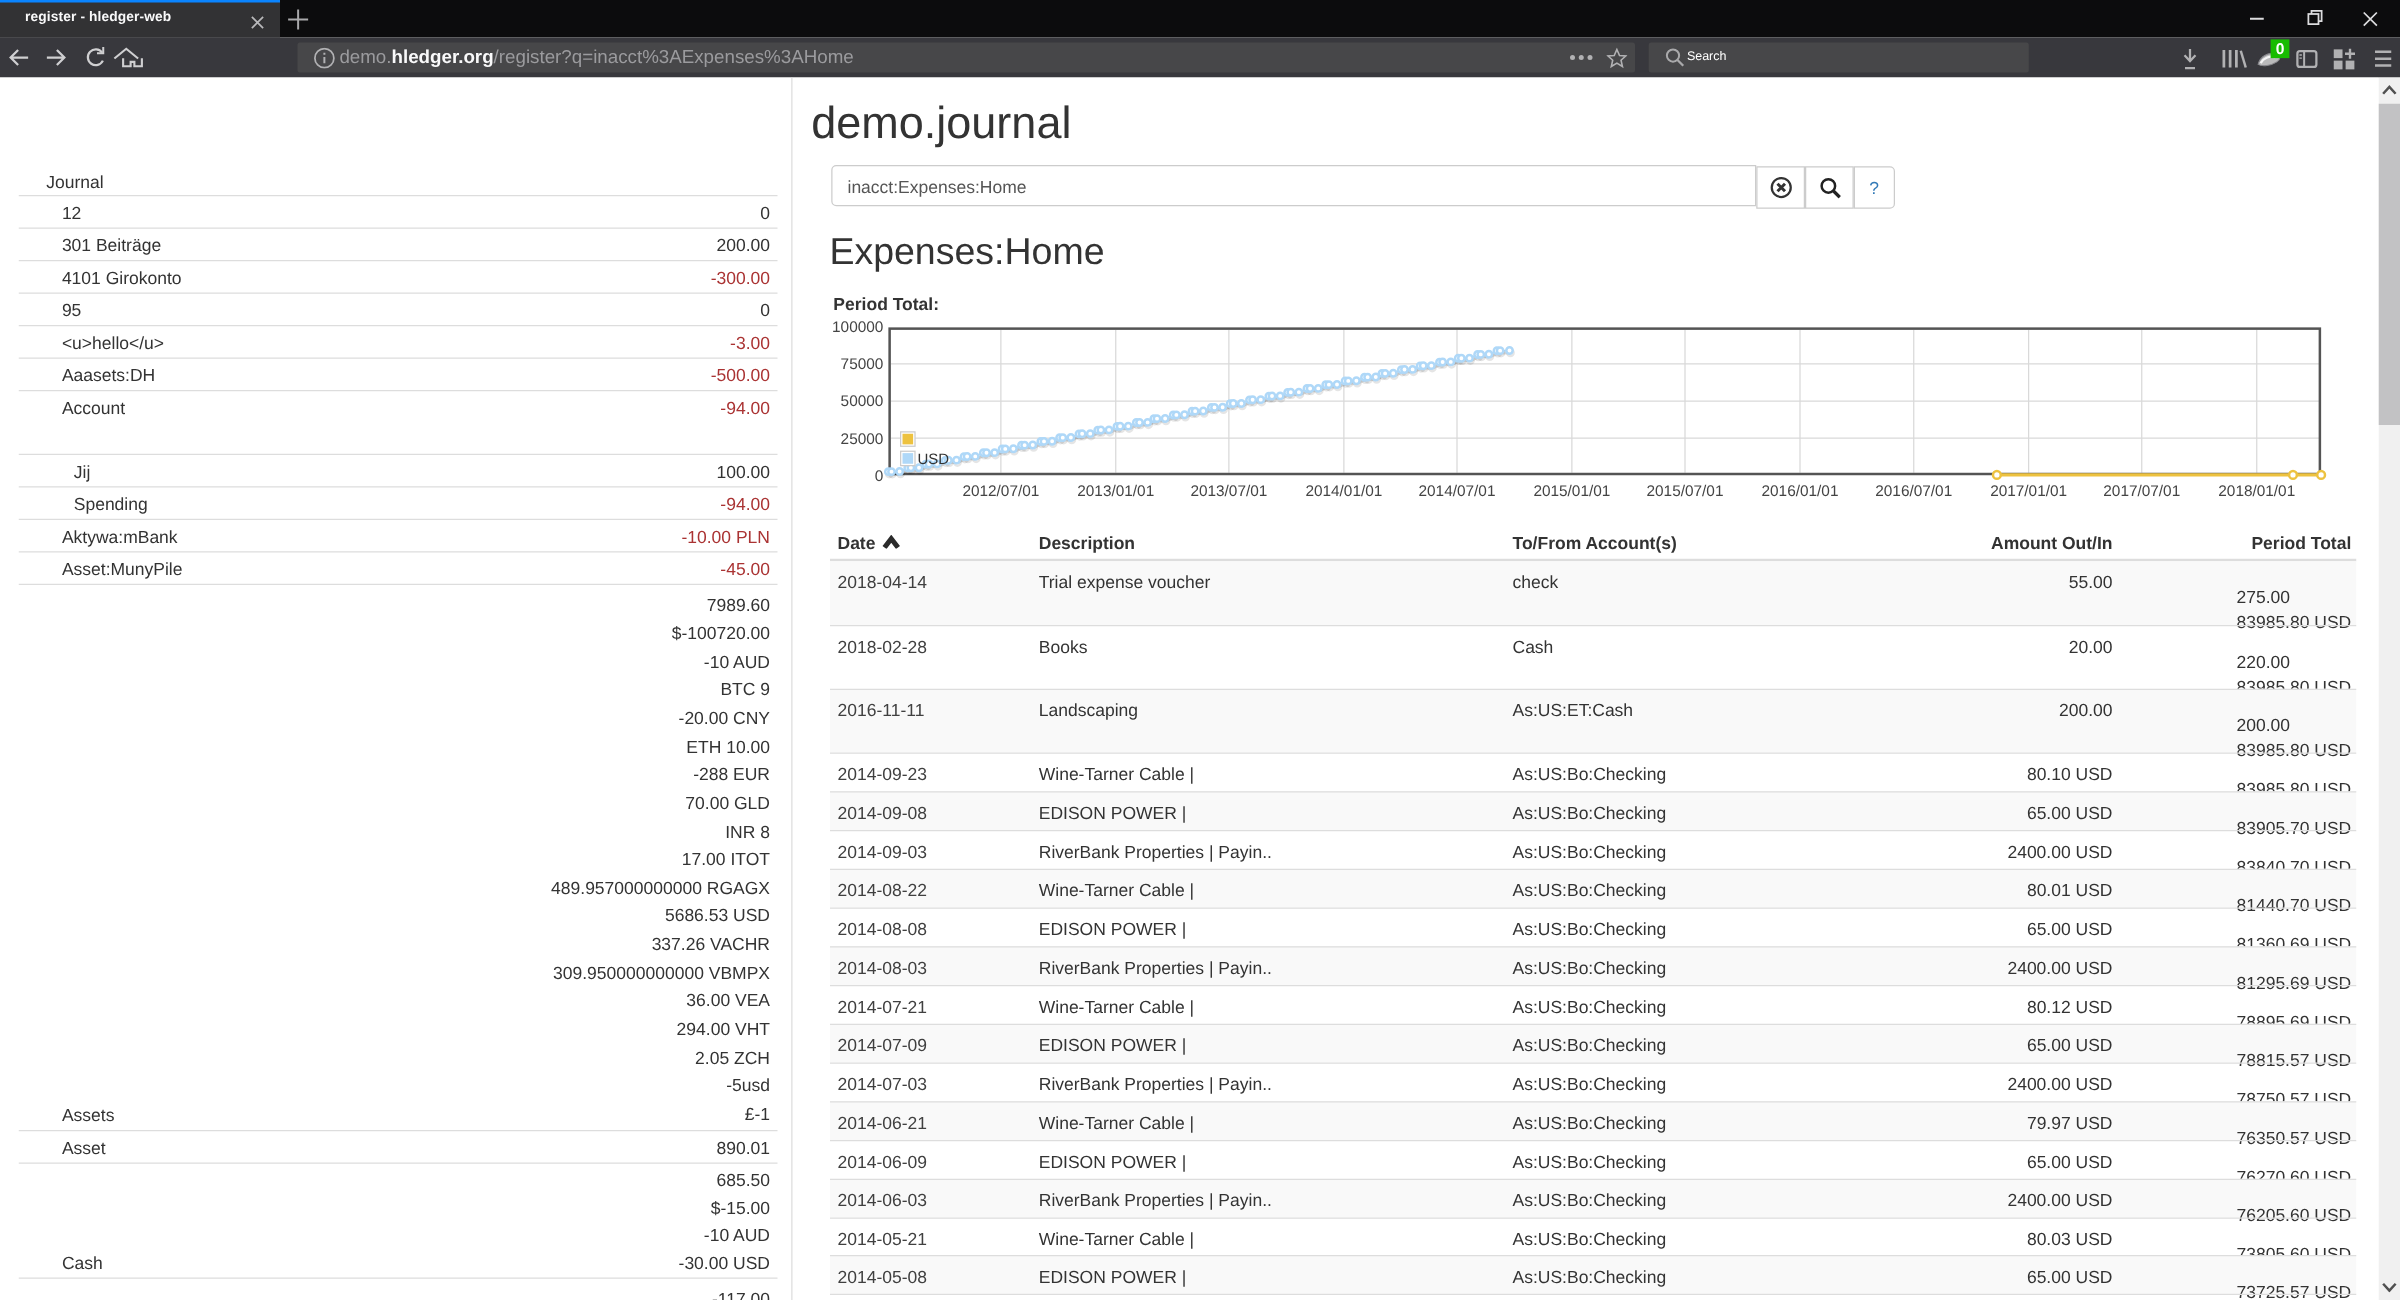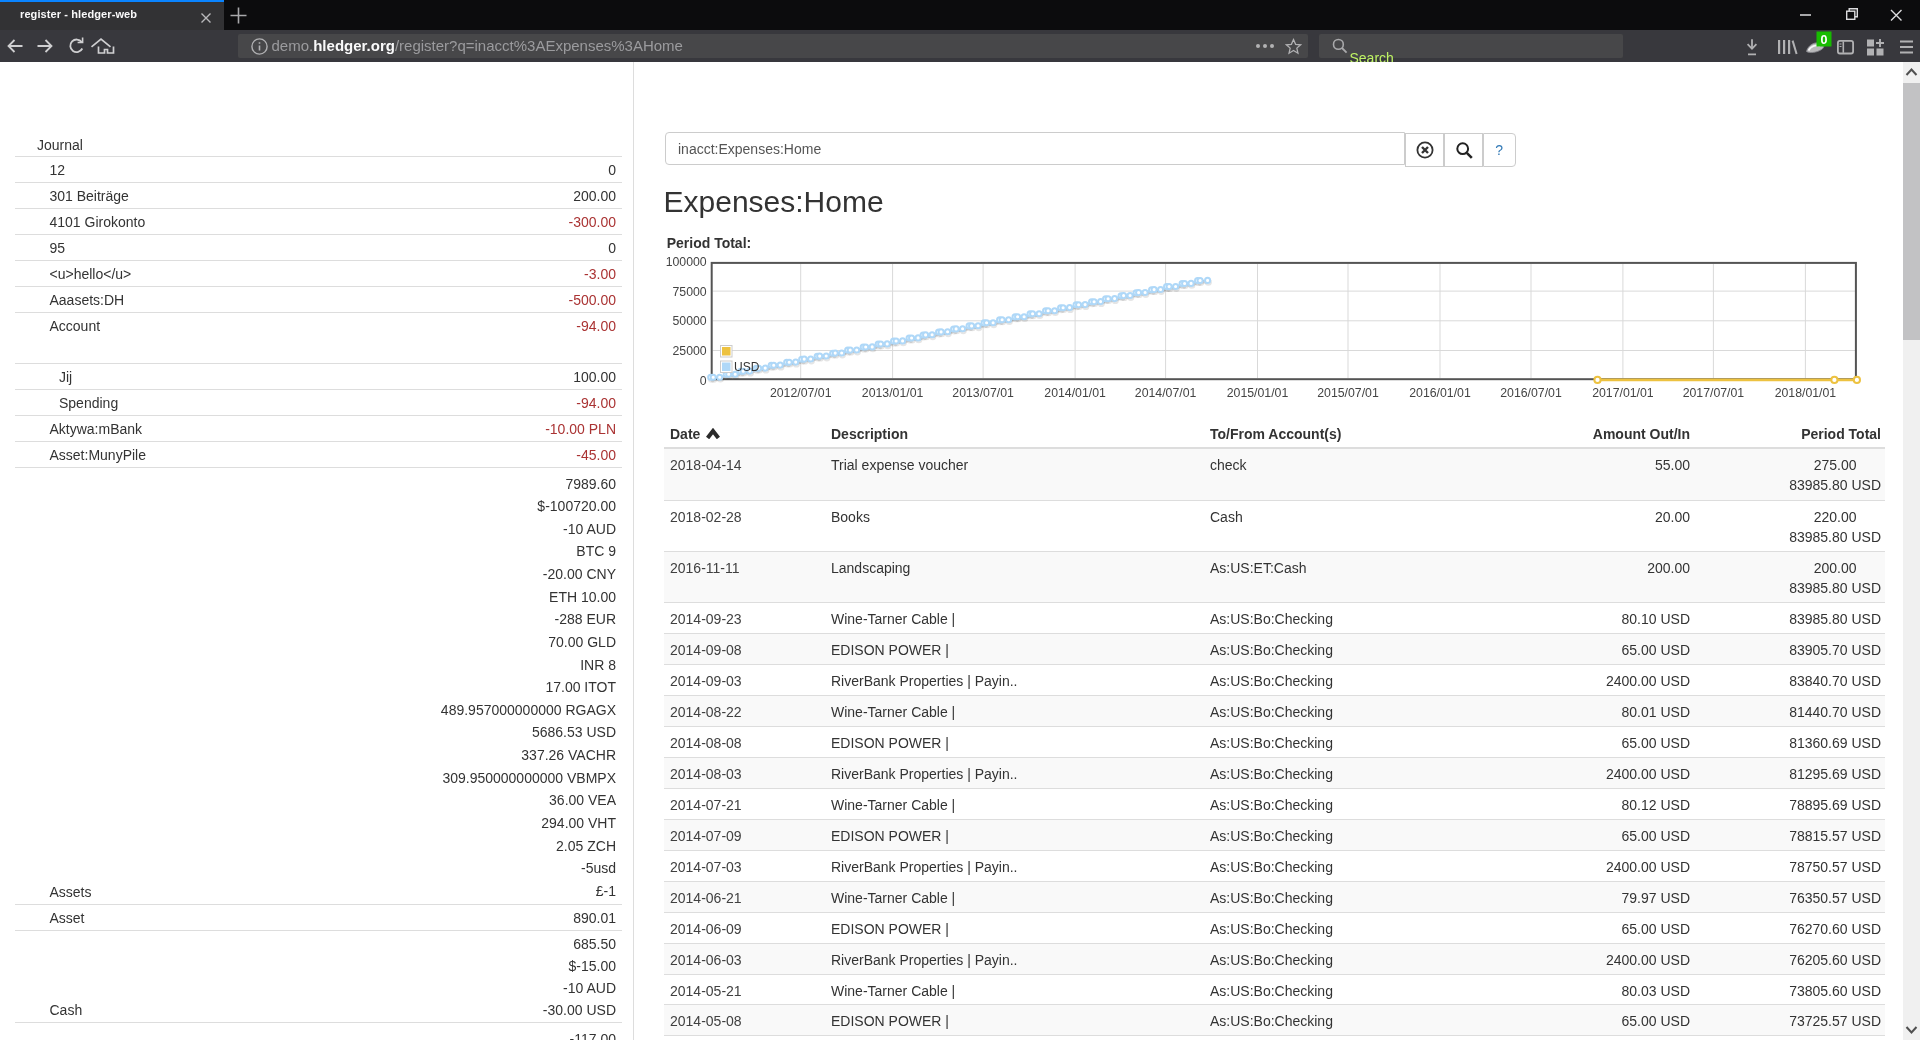--- a/index.html
+++ b/index.html
@@ -30,21 +30,21 @@
 .chart { position:absolute; left:640px; top:186px; }
 
 #thead { position:absolute; left:664px; top:355px; width:1221px; height:32px; border-bottom:2px solid #ddd; font-size:14px; font-weight:bold; color:#333; }
 #thead span, .trow span { position:absolute; line-height:20px; white-space:nowrap; }
 #thead span { top:7px; }
 .trow { position:absolute; left:664px; width:1221px; border-top:1px solid #ddd; font-size:14px; color:#333; }
 .trow:first-of-type { border-top:none; }
 .trow span { top:5.5px; }
 .striped { background:#f9f9f9; }
 .c1 { left:6px; } .c2 { left:167px;text-align:right; } .c3 { left:546px; }
-.c4 { right:195px; text-align:right; } .c5 { right:4px; text-align:center; }
+.c4 { right:195px; text-align:right; } .c5 { right:4px; text-align:left;margin-top:12px; }
 .trow a { color:#404040; text-decoration:none; }
 svg.icon { position:absolute; }
 </style></head>
 <body>
 <div id="tabbar">
  <div id="tab">
       <span class="title">register - hledger-web</span>
   <svg class="icon" style="left:200px;top:9.5px" width="12" height="12" viewBox="0 0 12 12">
         <path d="M1.5,1.5 L10.5,10.5 M10.5,1.5 L1.5,10.5" stroke="#b9b9bb" stroke-width="1.4"></path>
       </svg>
@@ -91,21 +91,21 @@
       </svg>
   <svg class="icon" style="left:1047px;top:4px" width="17" height="17" viewBox="0 0 24 24">
         <path d="M12,2.2 L15,9 L22,9.6 L16.7,14.3 L18.3,21.5 L12,17.7 L5.7,21.5 L7.3,14.3 L2,9.6 L9,9 Z" fill="none" stroke="#b1b1b3" stroke-width="1.8"></path>
       </svg>
  </div>
  <div class="urlbar" style="left:1318.5px;width:304px">
   <svg class="icon" style="left:13px;top:4.5px" width="16" height="16" viewBox="0 0 16 16">
         <circle cx="6.4" cy="6.4" r="4.9" fill="none" stroke="#a9a9ab" stroke-width="1.6"></circle>
         <path d="M10,10 L14.6,14.6" stroke="#a9a9ab" stroke-width="1.8"></path>
       </svg>
-  <div style="position:absolute;left:31px;top:12px;line-height:24px;font-size:14px;color:#bef264">Search</div>
+  <div style="position:absolute;left:31px;top:0;line-height:24px;font-size:10px;color:#ffffff">Search</div>
  </div>
  <svg class="icon" style="left:1742px;top:8px" width="178px" height="18" viewBox="0 0 178 18">
   <g stroke="#b1b1b3" stroke-width="1.8" fill="none">
    <path d="M14,16.4 H6 M10,1.2 V10.2"></path>
         <path d="M5.6,6.2 L10,10.8 L14.4,6.2" fill="none"></path>
   </g>
   <g stroke="#b1b1b3" stroke-width="2.2" fill="none">
    <path d="M37.1,2 V16 M42.1,2 V16 M47.1,2 V16"></path>
         <path d="M50.6,2.6 L54.6,16" stroke-width="2"></path>
   </g>
@@ -192,20 +192,21 @@
       </div>
 <div class="srow" style="top:868px;height:92px">
         <span class="sname" style="left:34.5px;top:auto;bottom:2.5px">Cash</span>
         <span class="samt multi" style="top:1.5px;line-height:22.2px">685.50<br>$-15.00<br>-10 AUD<br>-30.00 USD</span>
       </div>
 <div class="srow" style="top:960px;height:18px">
         <span class="samt multi" style="top:4.5px">-117.00</span>
       </div>
 </div>
 <div id="vline"></div>
+<h1>demo.journal</h1>
 <div id="qbox">inacct:Expenses:Home</div>
 <div class="btn" style="left:1404.5px;width:39px;border-radius:0">
  <svg class="icon" style="left:10px;top:7.5px" width="18" height="18" viewBox="0 0 18 18">
   <circle cx="9" cy="9" r="7.6" fill="none" stroke="#333" stroke-width="1.8"></circle>
   <path d="M6,6 L12,12 M12,6 L6,12" stroke="#333" stroke-width="2.4"></path>
  </svg>
 </div>
 <div class="btn" style="left:1443.5px;width:39px;border-radius:0">
  <svg class="icon" style="left:11px;top:8px" width="17" height="17" viewBox="0 0 17 17">
   <circle cx="6.7" cy="6.7" r="5.4" fill="none" stroke="#222" stroke-width="2"></circle>

